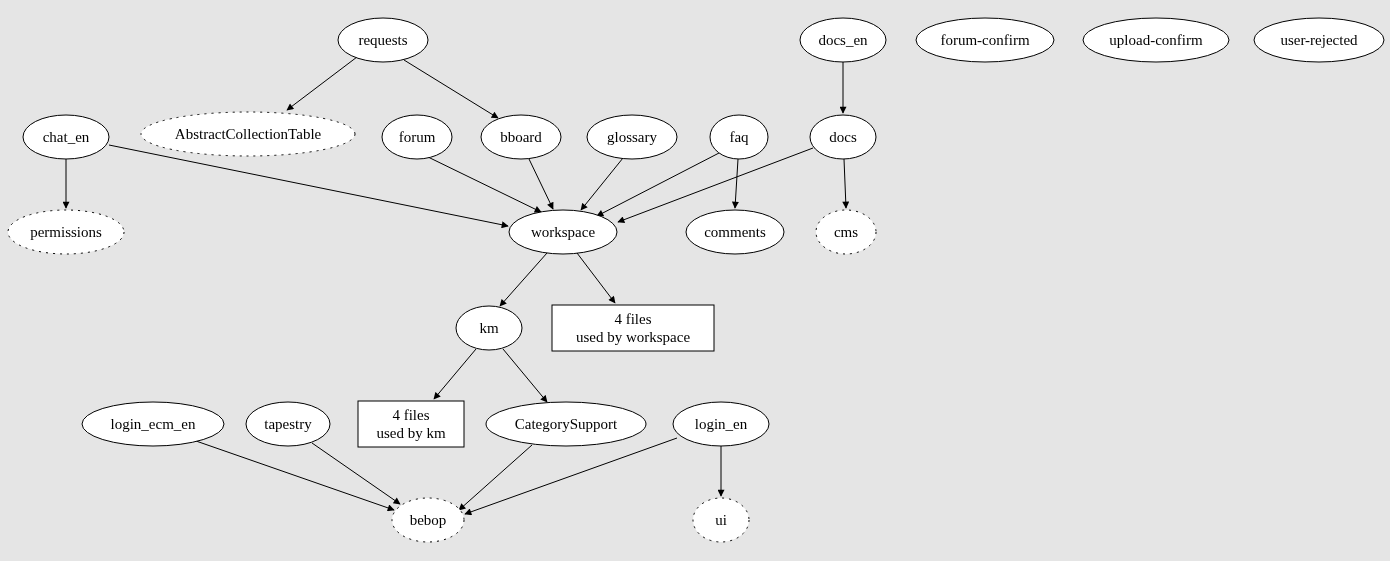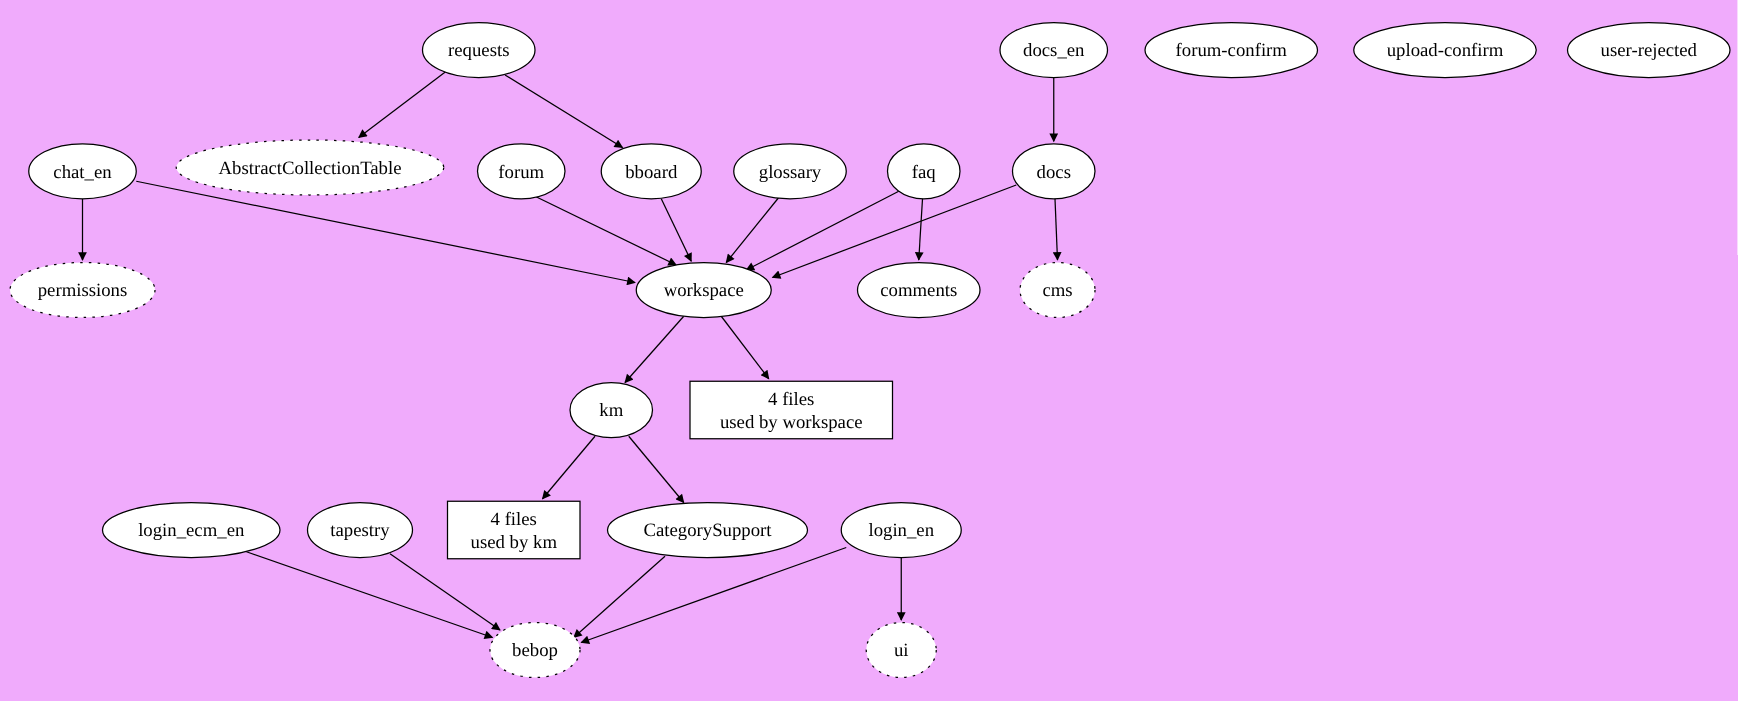--- a/index.html
+++ b/index.html
@@ -4,21 +4,21 @@
 <style>
   html, body {
     margin: 0;
     padding: 0;
     background: #ffffff;
   }
   .canvas {
     position: relative;
     width: 1390px;
     height: 561px;
-    background: #f0abfc;
+    background: #e5e5e5;
     font-family: "Liberation Serif", "DejaVu Serif", serif;
   }
   svg text {
     font-family: "Liberation Serif", "DejaVu Serif", serif;
     font-size: 15px;
     fill: #000000;
   }
   svg .node-shape {
     fill: #ffffff;
     stroke: #000000;

